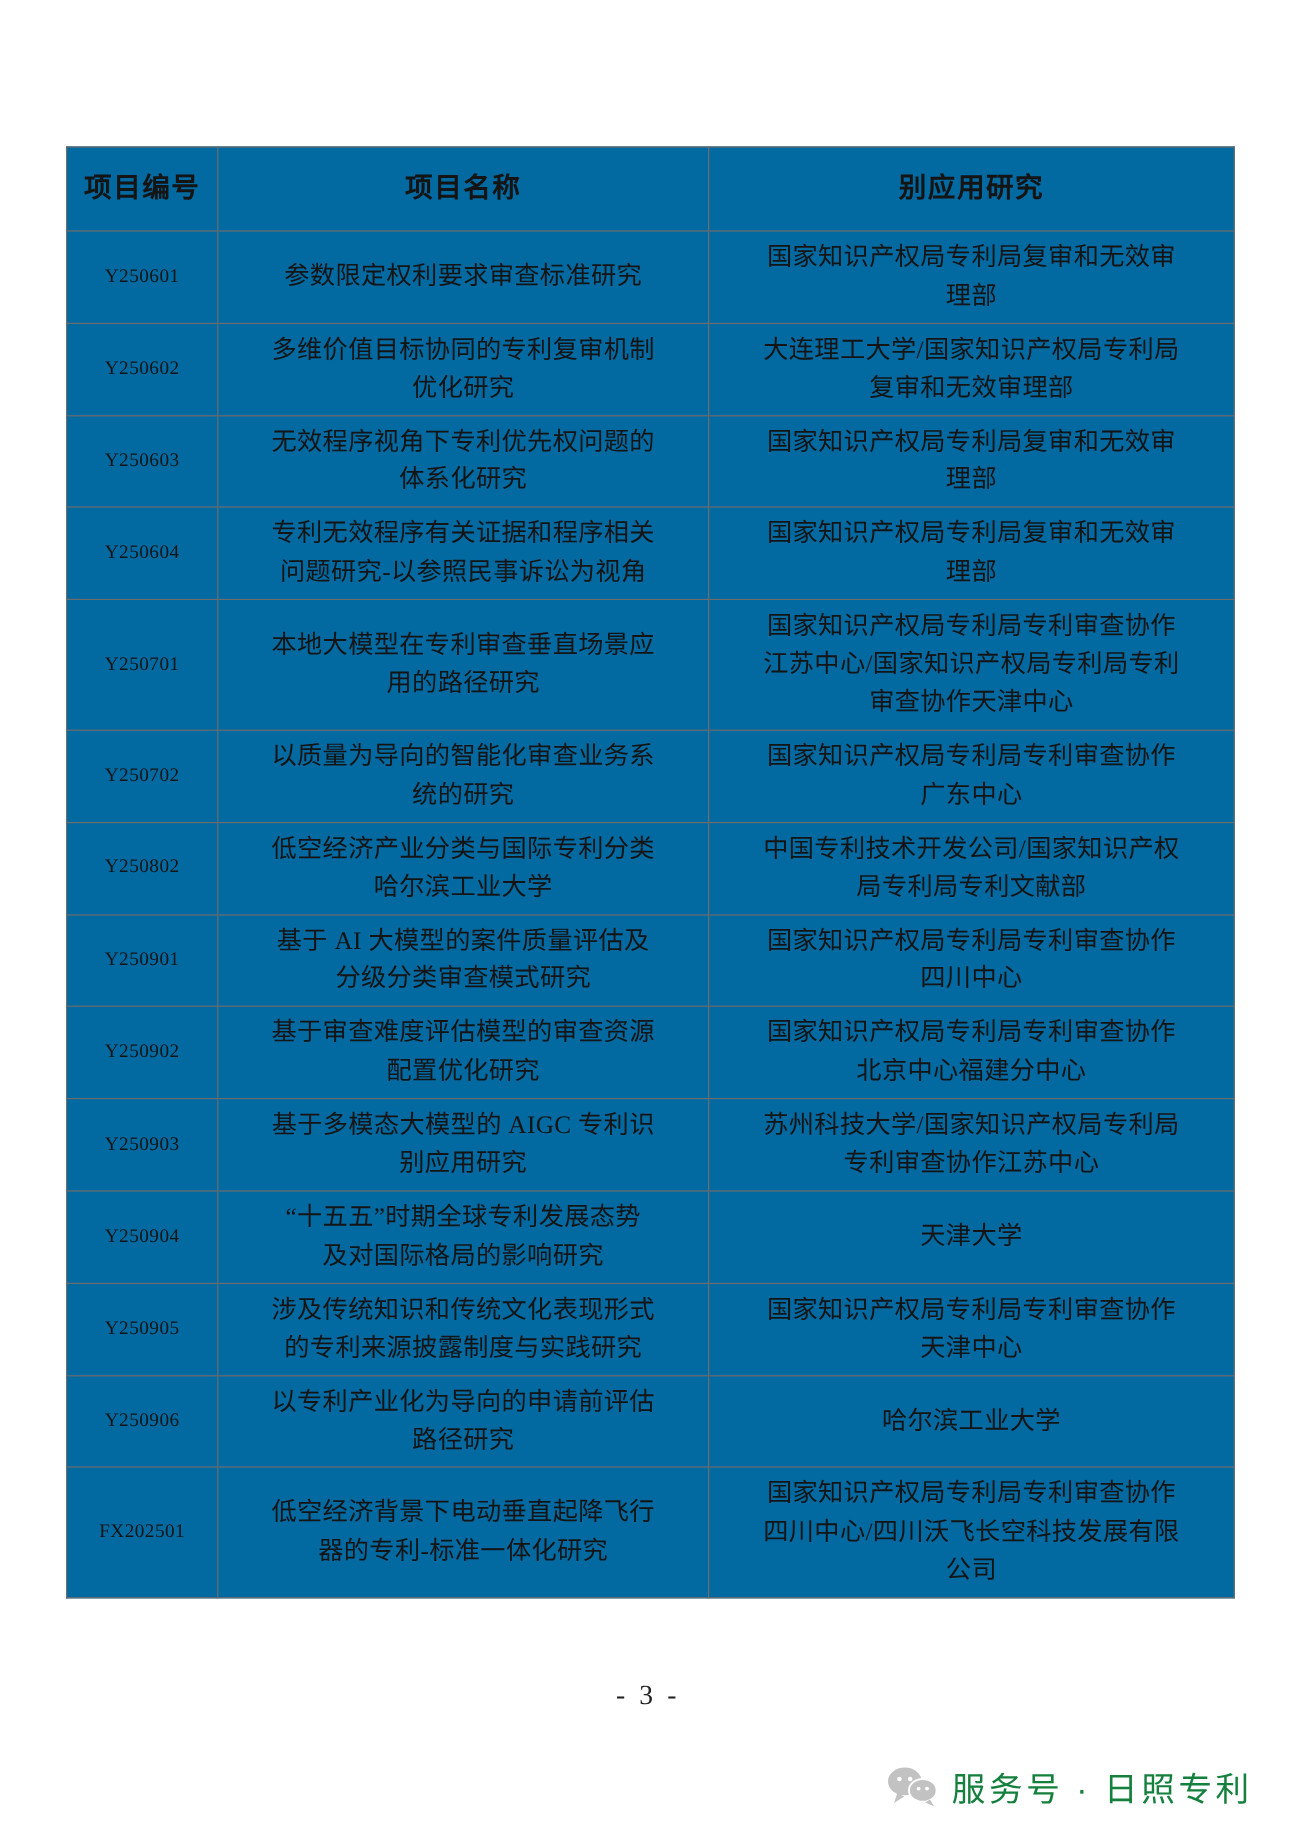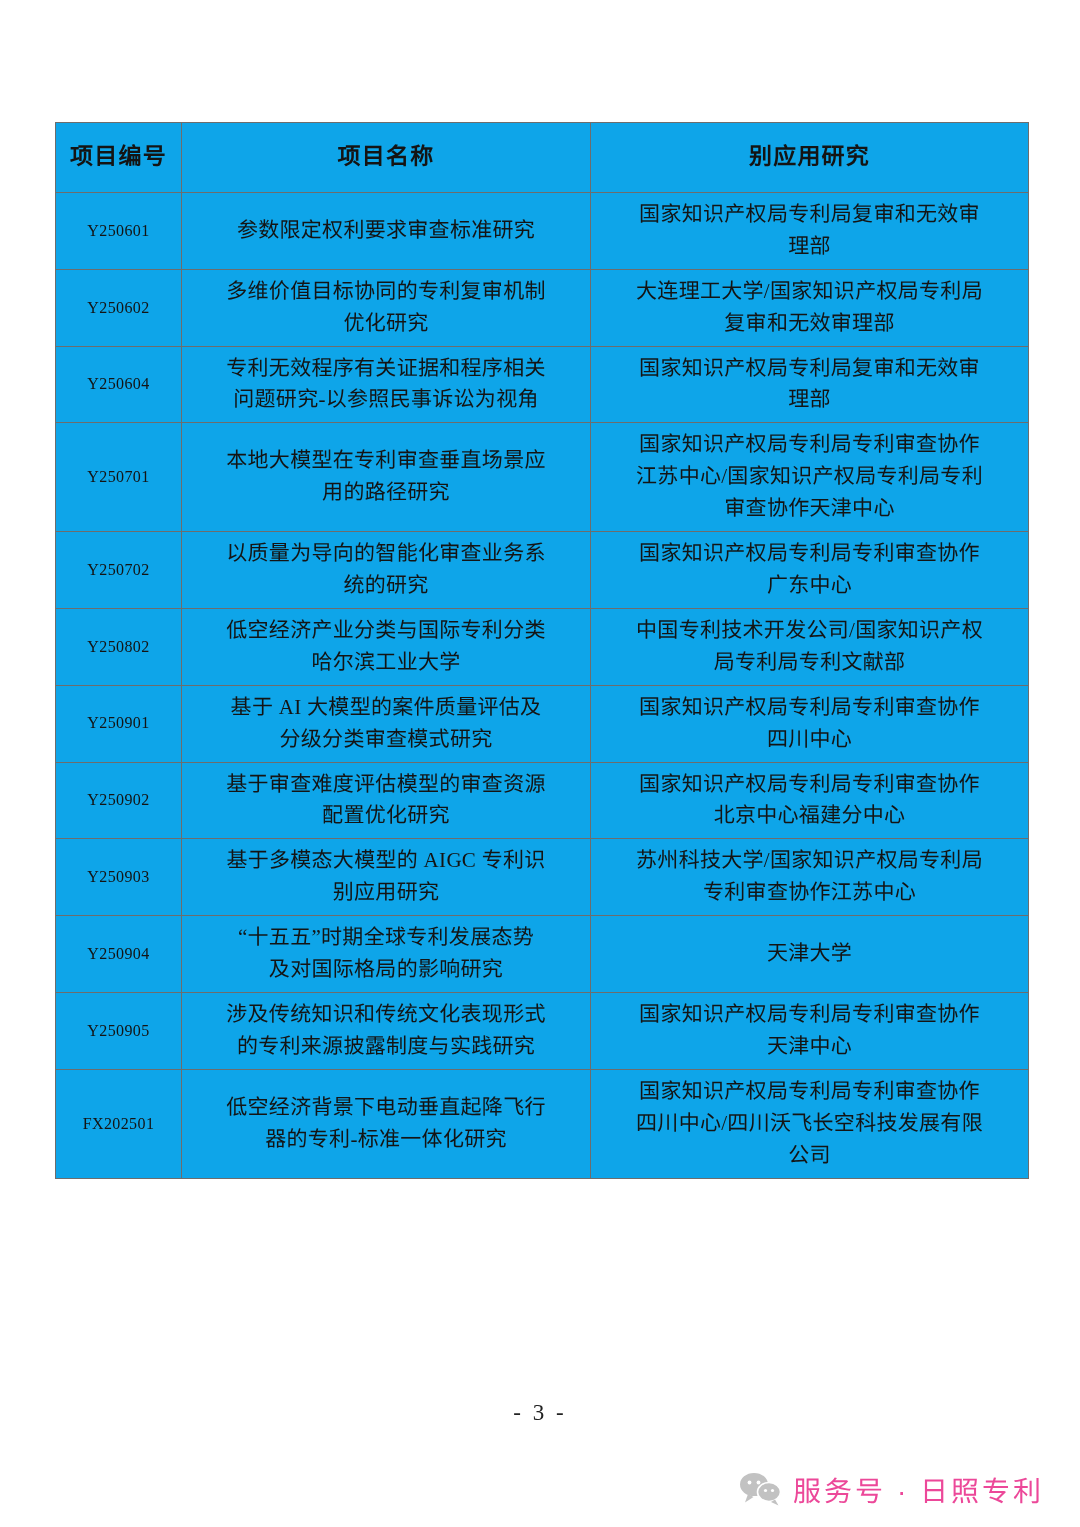--- a/index.html
+++ b/index.html
@@ -30,21 +30,21 @@
     position: absolute;
     left: 55px;
     top: 122px;
     width: 973px;
   }
 
   table.project-table {
     width: 973px;
     border-collapse: collapse;
     table-layout: fixed;
-    background: #0ea5e9;
+    background: #0369a1;
   }
 
   table.project-table col.c-code  { width: 126px; }
   table.project-table col.c-name  { width: 409px; }
   table.project-table col.c-unit  { width: 438px; }
 
   table.project-table th,
   table.project-table td {
     border: 1px solid #6d6d6d;
     padding: 6px 7px;
@@ -104,21 +104,21 @@
   }
   .brand .wechat-mark {
     display: block;
     width: 42px;
     height: 34px;
   }
   .brand .brand-text {
     font-family: "Liberation Sans", "DejaVu Sans", sans-serif;
     font-size: 28px;
     letter-spacing: 3px;
-    color: #ec4899;
+    color: #15803d;
     white-space: nowrap;
   }
 </style>
 </head>
 <body>
 
 <div class="page">
 
   <div class="table-wrap">
     <table class="project-table">
@@ -150,20 +150,31 @@
             <td class="name-cell">
               <span class="line">多维价值目标协同的专利复审机制</span>
               <span class="line">优化研究</span>
             </td>
             <td class="unit-cell">
               <span class="line">大连理工大学/国家知识产权局专利局</span>
               <span class="line">复审和无效审理部</span>
             </td>
           </tr>
           <tr>
+            <td class="code-cell">Y250603</td>
+            <td class="name-cell">
+              <span class="line">无效程序视角下专利优先权问题的</span>
+              <span class="line">体系化研究</span>
+            </td>
+            <td class="unit-cell">
+              <span class="line">国家知识产权局专利局复审和无效审</span>
+              <span class="line">理部</span>
+            </td>
+          </tr>
+          <tr>
             <td class="code-cell">Y250604</td>
             <td class="name-cell">
               <span class="line">专利无效程序有关证据和程序相关</span>
               <span class="line">问题研究-以参照民事诉讼为视角</span>
             </td>
             <td class="unit-cell">
               <span class="line">国家知识产权局专利局复审和无效审</span>
               <span class="line">理部</span>
             </td>
           </tr>
@@ -246,20 +257,30 @@
           </tr>
           <tr>
             <td class="code-cell">Y250905</td>
             <td class="name-cell">
               <span class="line">涉及传统知识和传统文化表现形式</span>
               <span class="line">的专利来源披露制度与实践研究</span>
             </td>
             <td class="unit-cell">
               <span class="line">国家知识产权局专利局专利审查协作</span>
               <span class="line">天津中心</span>
+            </td>
+          </tr>
+          <tr>
+            <td class="code-cell">Y250906</td>
+            <td class="name-cell">
+              <span class="line">以专利产业化为导向的申请前评估</span>
+              <span class="line">路径研究</span>
+            </td>
+            <td class="unit-cell">
+              <span class="line">哈尔滨工业大学</span>
             </td>
           </tr>
           <tr>
             <td class="code-cell">FX202501</td>
             <td class="name-cell">
               <span class="line">低空经济背景下电动垂直起降飞行</span>
               <span class="line">器的专利-标准一体化研究</span>
             </td>
             <td class="unit-cell">
               <span class="line">国家知识产权局专利局专利审查协作</span>

